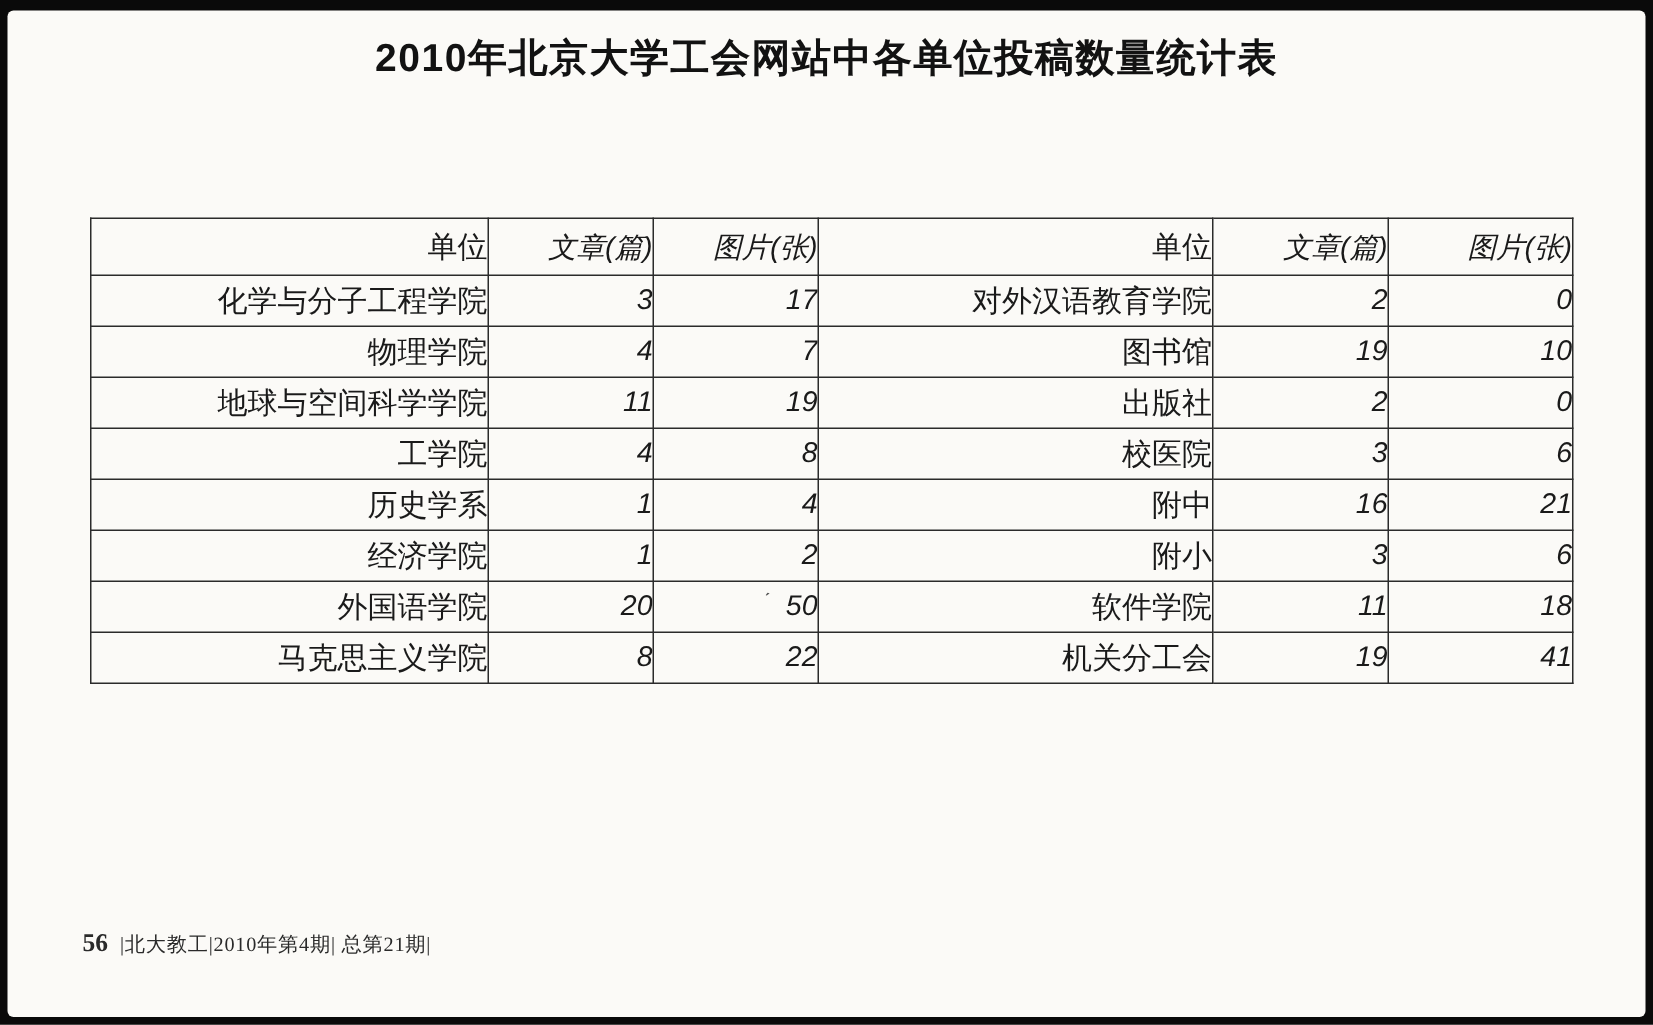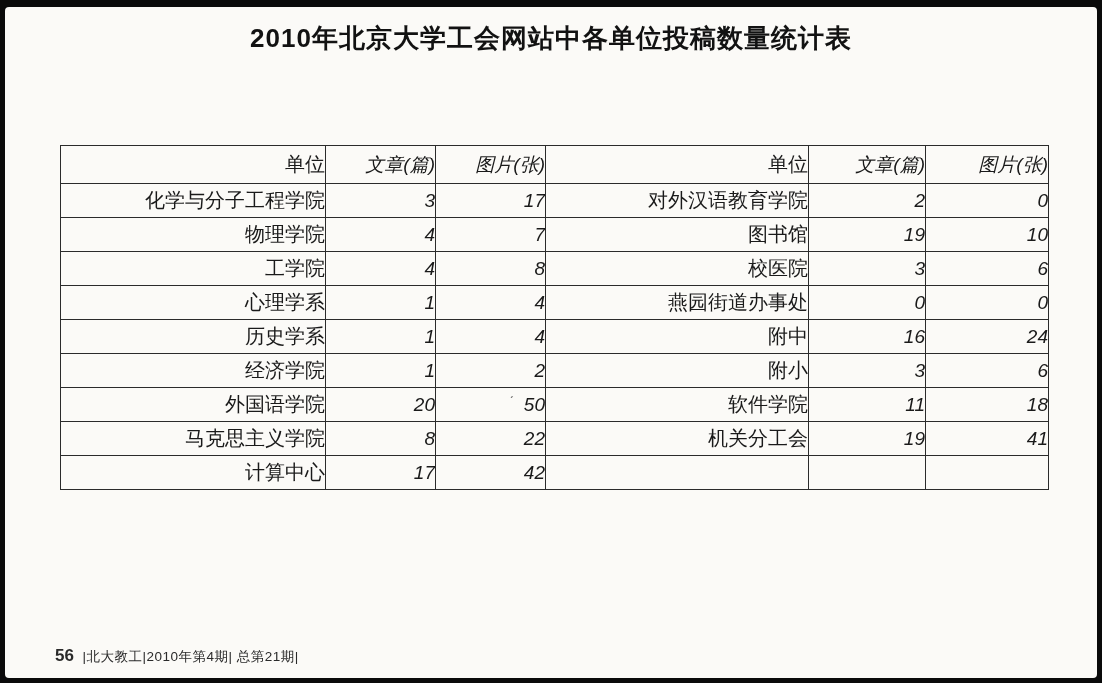--- a/index.html
+++ b/index.html
@@ -58,22 +58,22 @@
   th.num, td.num { text-align: right; font-size: 19px; font-style: italic; }
   .artifact-mark {
     display: inline-block;
     font-size: 13px;
     color: #555;
     transform: translate(-16px, -6px) rotate(10deg);
     width: 0;
   }
   .footer {
     position: absolute;
-    left: 50px; top: 639px;
-    font-family: Liberation Sans, sans-serif;
+    left: 50px; top: 612px;
+    font-family: Liberation Serif, serif;
     color: #2a2a2a;
     white-space: nowrap;
   }
   .footer .page-num {
     font-size: 17px;
     font-weight: 700;
     margin-right: 4px;
   }
   .footer .journal {
     font-size: 13.5px;
@@ -117,42 +117,42 @@
         </tr>
         <tr>
           <td class="unit">物理学院</td>
           <td class="num">4</td>
           <td class="num">7</td>
           <td class="unit">图书馆</td>
           <td class="num">19</td>
           <td class="num">10</td>
         </tr>
         <tr>
+          <td class="unit">地球与空间科学学院</td>
+          <td class="num">11</td>
+          <td class="num">19</td>
+          <td class="unit">出版社</td>
+          <td class="num">2</td>
+          <td class="num">0</td>
+        </tr>
+        <tr>
           <td class="unit">工学院</td>
           <td class="num">4</td>
           <td class="num">8</td>
           <td class="unit">校医院</td>
           <td class="num">3</td>
           <td class="num">6</td>
         </tr>
         <tr>
-          <td class="unit">心理学系</td>
-          <td class="num">1</td>
-          <td class="num">4</td>
-          <td class="unit">燕园街道办事处</td>
-          <td class="num">0</td>
-          <td class="num">0</td>
-        </tr>
-        <tr>
           <td class="unit">历史学系</td>
           <td class="num">1</td>
           <td class="num">4</td>
           <td class="unit">附中</td>
           <td class="num">16</td>
-          <td class="num">24</td>
+          <td class="num">21</td>
         </tr>
         <tr>
           <td class="unit">经济学院</td>
           <td class="num">1</td>
           <td class="num">2</td>
           <td class="unit">附小</td>
           <td class="num">3</td>
           <td class="num">6</td>
         </tr>
         <tr>
@@ -164,28 +164,20 @@
           <td class="num">18</td>
         </tr>
         <tr>
           <td class="unit">马克思主义学院</td>
           <td class="num">8</td>
           <td class="num">22</td>
           <td class="unit">机关分工会</td>
           <td class="num">19</td>
           <td class="num">41</td>
         </tr>
-        <tr>
-          <td class="unit">计算中心</td>
-          <td class="num">17</td>
-          <td class="num">42</td>
-          <td class="unit"></td>
-          <td class="num"></td>
-          <td class="num"></td>
-        </tr>
       </tbody>
   </table>
 
   <div class="footer">
     <span class="page-num">56</span>
     <span class="journal">|北大教工|2010年第4期| 总第21期|</span>
   </div>
 
 </div>
 

